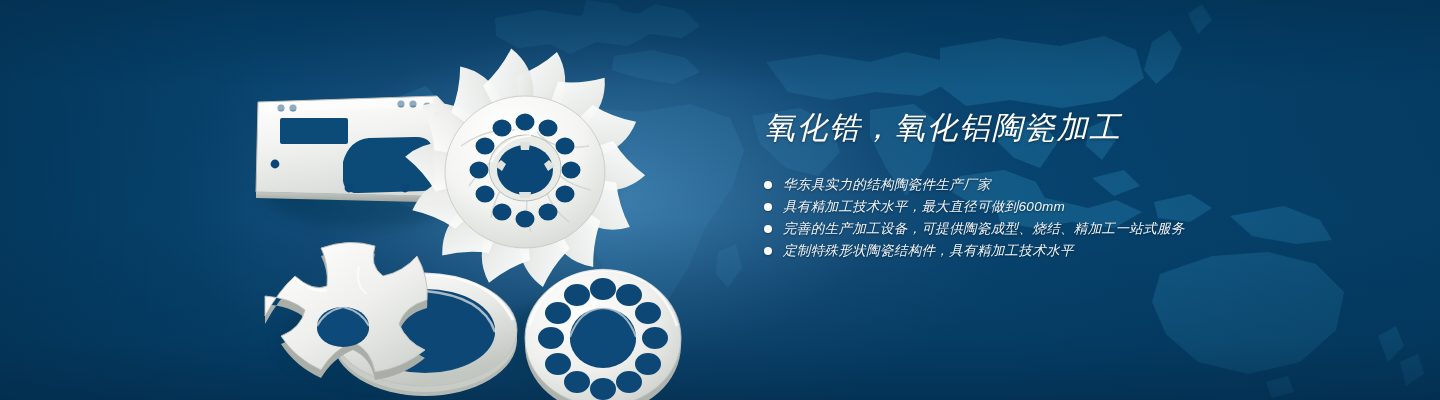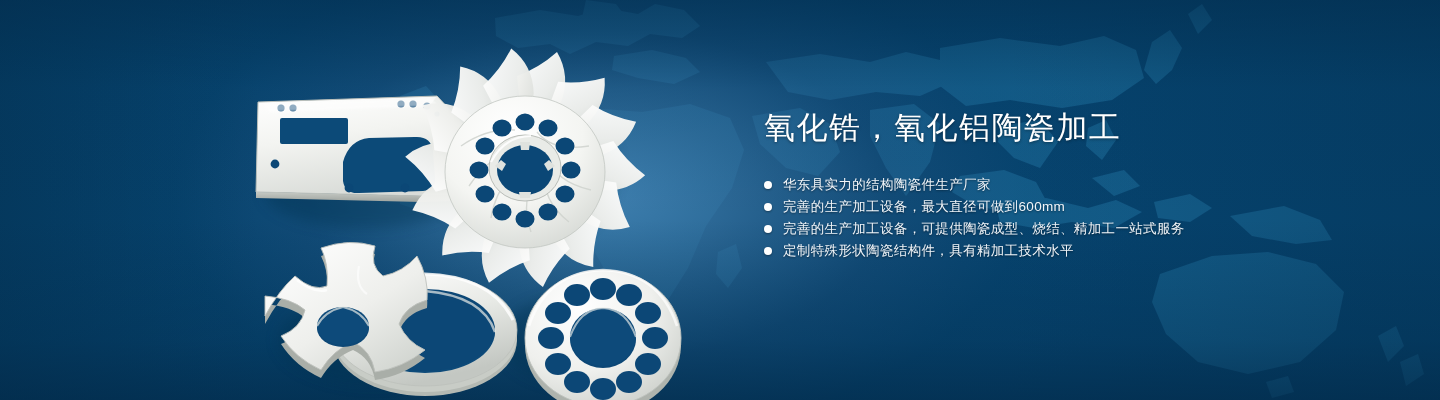--- a/index.html
+++ b/index.html
@@ -82,25 +82,27 @@
   }
   .headline {
     color: #ffffff;
     font-size: 31px;
     line-height: 44px;
     letter-spacing: 1.5px;
     font-weight: 400;
     white-space: nowrap;
     text-shadow: 0 1px 3px rgba(0,0,0,0.40);
     margin: 0 0 24px 0;
+    font-style: italic;
   }
   .bullets {
     list-style: none;
     margin: 0;
     padding: 0;
+    font-style: italic;
   }
   .bullets li {
     display: flex;
     align-items: center;
     height: 22px;
     margin-bottom: 0px;
   }
   .dot {
     flex: 0 0 auto;
     width: 8px;
@@ -405,21 +407,21 @@
   <div class="copy">
     <h1 class="headline">氧化锆，氧化铝陶瓷加工</h1>
 
     <ul class="bullets">
       <li>
         <span class="dot"></span>
         <span class="btext">华东具实力的结构陶瓷件生产厂家</span>
       </li>
       <li>
         <span class="dot"></span>
-        <span class="btext">完善的生产加工设备，最大直径可做到600mm</span>
+        <span class="btext">具有精加工技术水平，最大直径可做到600mm</span>
       </li>
       <li>
         <span class="dot"></span>
         <span class="btext">完善的生产加工设备，可提供陶瓷成型、烧结、精加工一站式服务</span>
       </li>
       <li>
         <span class="dot"></span>
         <span class="btext">定制特殊形状陶瓷结构件，具有精加工技术水平</span>
       </li>
     </ul>

